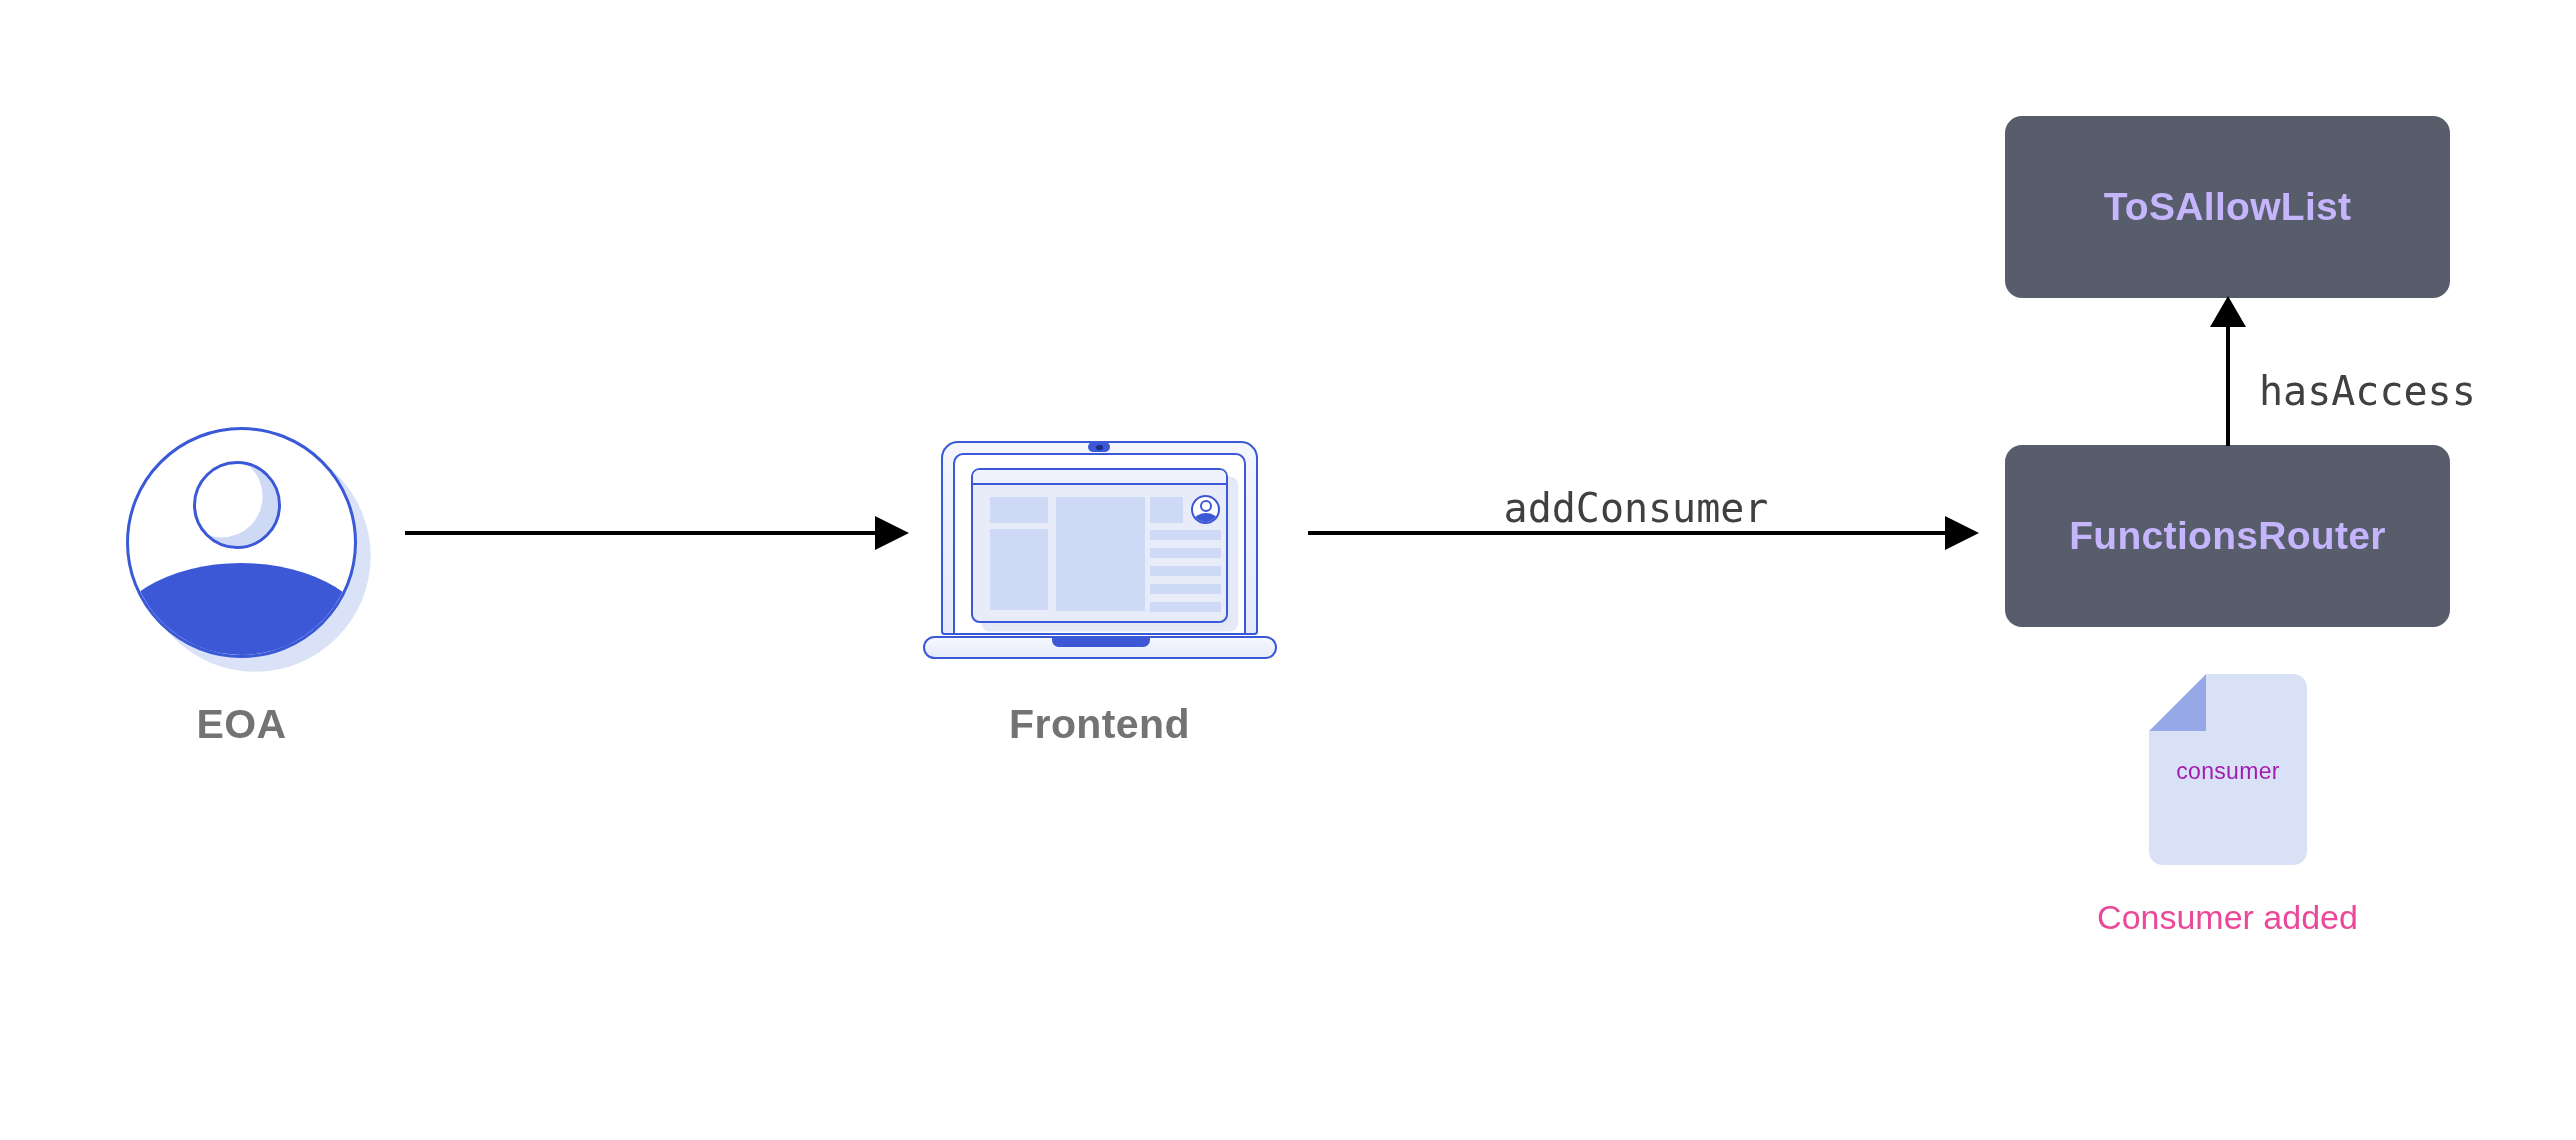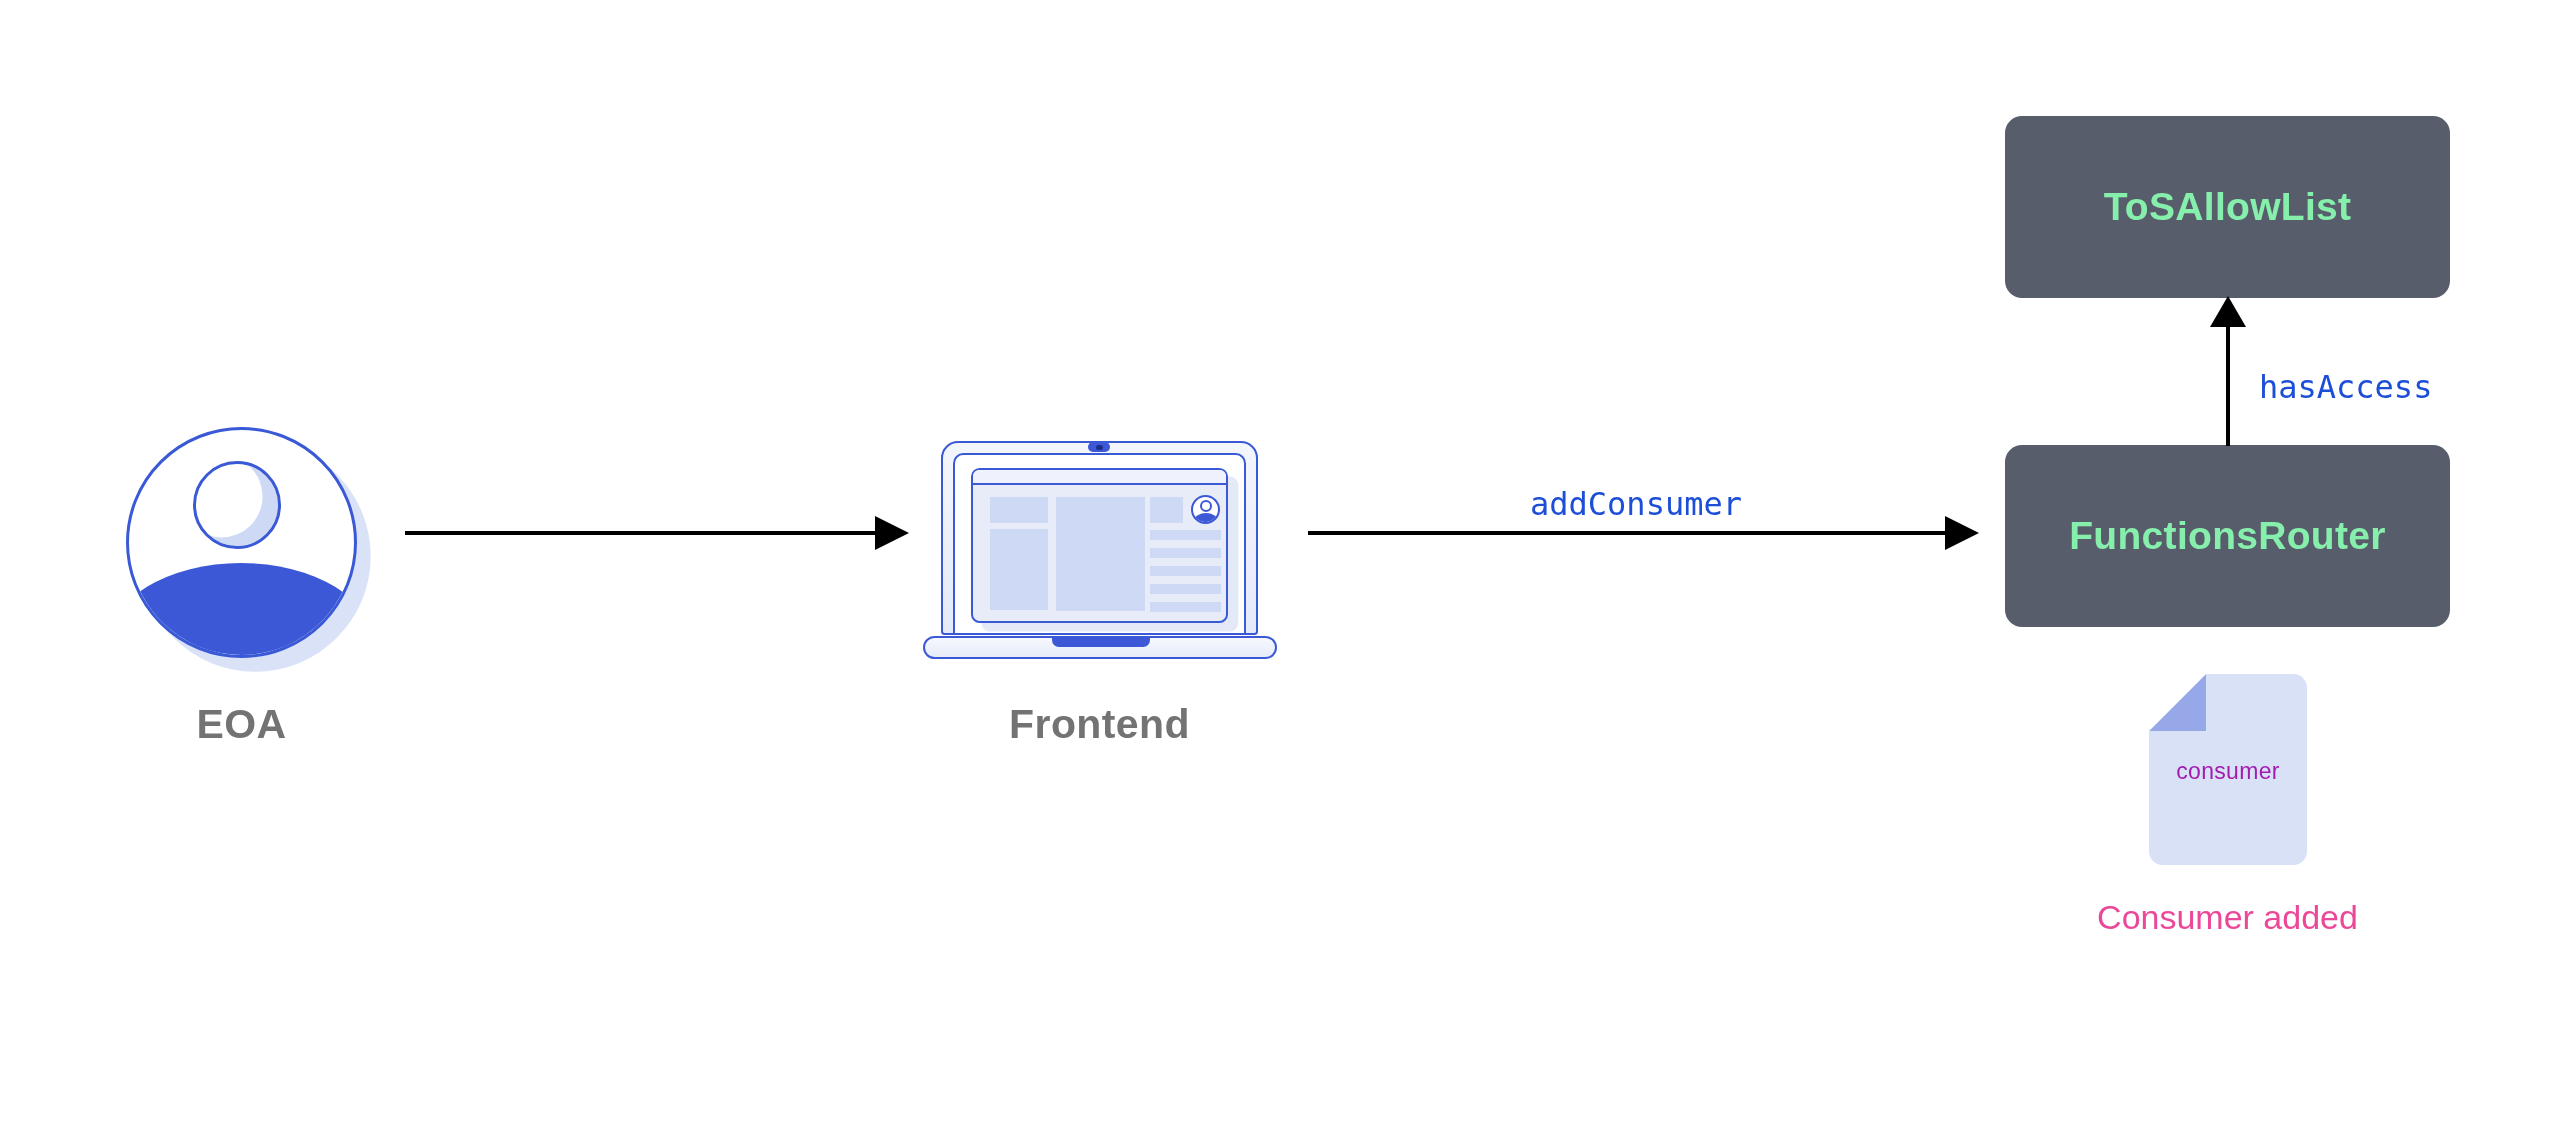--- a/index.html
+++ b/index.html
@@ -2,21 +2,21 @@
 <html style="font-size:13.7px"><head>
 <meta charset="utf-8">
 <style>
   * { margin:0; padding:0; box-sizing:border-box; }
   html,body { width:2576px; height:1140px; background:#ffffff; overflow:hidden;
               font-family:"Liberation Sans", sans-serif; }
   .stage { position:relative; width:2576px; height:1140px; background:#ffffff; }
   .node-label { position:absolute; font-weight:bold; font-size:41px; color:#737373;
                 text-align:center; letter-spacing:0.4px; }
   .edge-label { position:absolute; font-family:"DejaVu Sans Mono", monospace;
-                font-size:32px; color:#1d4ed8; }
+                font-size:40px; color:#404040; }
 
   
   .eoa-circle { position:absolute; left:126px; top:427px; width:231px; height:231px;
                 border:3.4px solid #3A59D6; border-radius:50%; background:#fff;
                 box-shadow:13.7px 13.7px 0 0 #DAE2F8; overflow:hidden; }
   .eoa-head { position:absolute; left:64px; top:31px; width:88px; height:88px;
               border:3.4px solid #3A59D6; border-radius:50%; background:#fff;
               box-shadow:inset -15.4px -8.6px 0 0 #CED9F5; }
   .eoa-shoulders { position:absolute; left:-20.6px; top:133px; width:266px; height:163px;
                    background:#3C58D7; border-radius:50%; }
@@ -51,21 +51,21 @@
                    width:23px; height:14.6px; background:#3C58D7; border-radius:50% 50% 0 0; }
   .laptop-base { position:absolute; left:923px; top:636px; width:354px; height:23px;
                  border:2.6px solid #3A59D6; border-radius:12px;
                  background:linear-gradient(180deg,#F6F8FE 0%,#E6EBF9 100%); }
   .laptop-notch { position:absolute; left:127px; top:0; width:98px; height:9.4px;
                   background:#3C58D7; border-radius:0 0 6.9px 6.9px; }
 
   
   .contract-box { position:absolute; left:2005px; width:445px; height:182px;
                   background:#575D6A; border-radius:17px; display:flex;
-                  align-items:center; justify-content:center; color:#86efac;
+                  align-items:center; justify-content:center; color:#c4b5fd;
                   font-weight:bold; font-size:39px; letter-spacing:0.3px; }
   .box-tos { top:116px; }
   .box-router { top:445px; }
 
   
   .arrow-line { position:absolute; background:#000; }
   .line-1 { left:405px;  top:531px; width:474px; height:4.3px; }
   .line-2 { left:1308px; top:531px; width:641px; height:4.3px; }
   .line-v { left:2226px; top:324px; width:4.3px;  height:122px; }
   .head-right { position:absolute; width:0; height:0;

